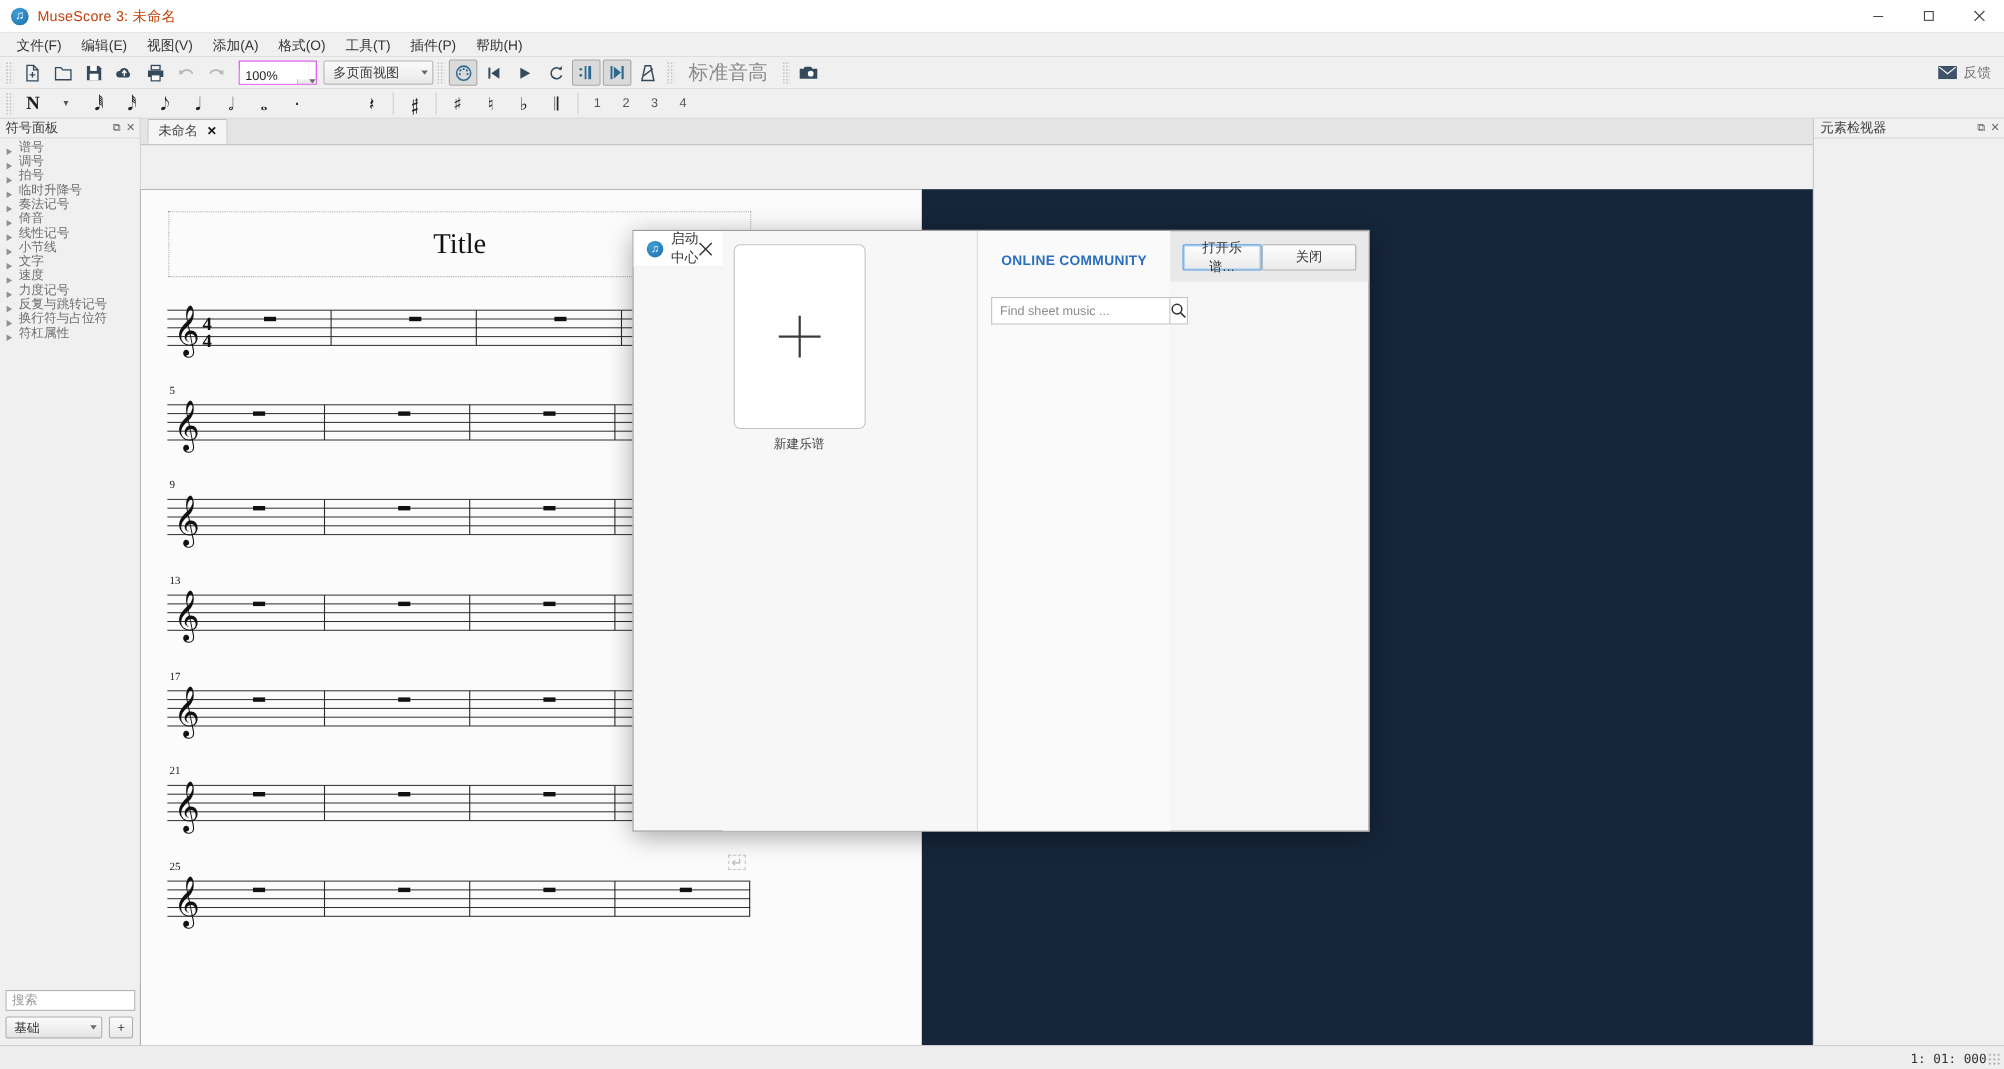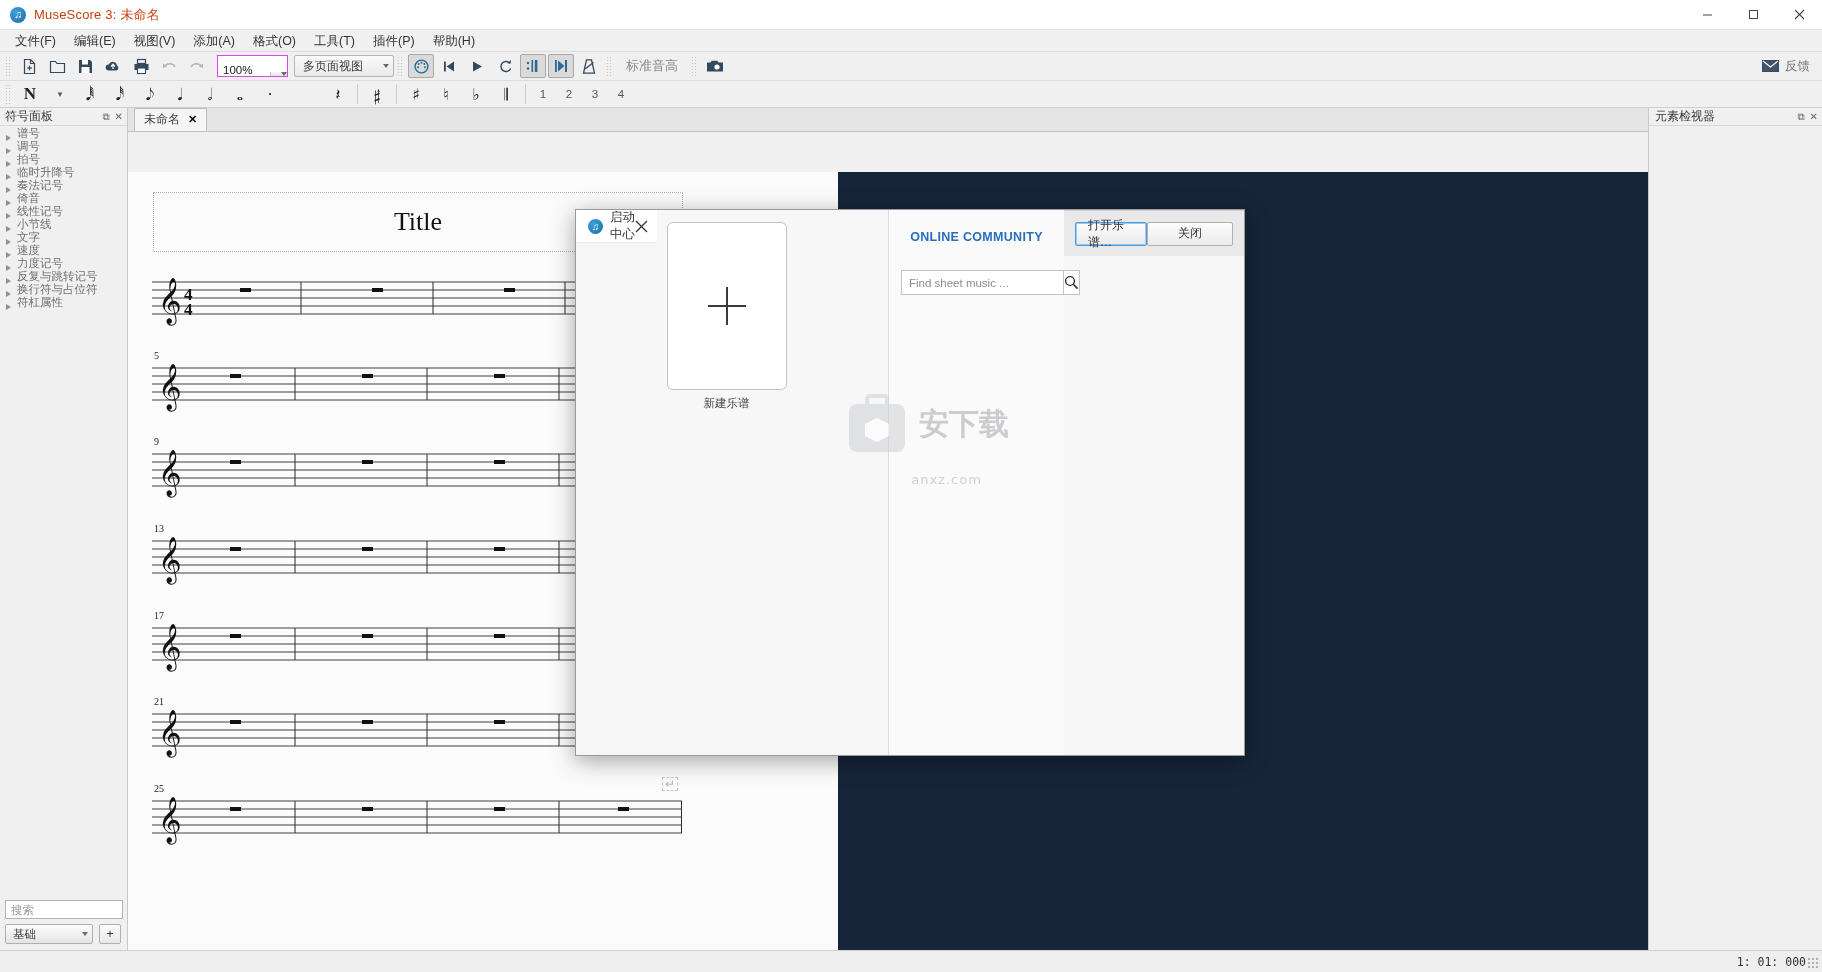--- a/index.html
+++ b/index.html
@@ -76,21 +76,21 @@
   }
   .viewsel {
     height: 22px; min-width: 100px; border: 1px solid #b5b5b5; border-radius: 2px;
     background: linear-gradient(#fbfbfb,#e9e9e9); display: flex; align-items: center;
     padding: 0 4px 0 8px; margin-left: 4px; font-size: 12px; color: #3b3b3b;
   }
   .viewsel .vlabel { flex: 1 1 auto; }
   .caret { width:0;height:0;border-left:4px solid transparent;border-right:4px solid transparent;border-top:5px solid #6b6b6b; margin-left:10px; }
   .caret.sm { border-left-width:3.5px;border-right-width:3.5px;border-top-width:4.5px; }
 
-  .concert { font-size: 13px; color: #8a8a8a; padding: 0 10px; white-space: nowrap; }
+  .concert { font-size: 18px; color: #8a8a8a; padding: 0 10px; white-space: nowrap; }
   .fb {
     margin-left: auto; margin-right: 12px; display: flex; align-items: center;
     font-size: 12.5px; color: #777; gap: 6px;
   }
 
   
   .nbtn {
     min-width: 26px; height: 22px; display: flex; align-items: center; justify-content: center;
     margin: 0 2px; color: #222; font-size: 16px; border: 1px solid transparent; border-radius: 2px;
     font-family: "DejaVu Sans", sans-serif;
@@ -233,21 +233,21 @@
   .dlg-foot {
     height: 46px; flex: 0 0 46px; background: #e9e9e9; border-top: 1px solid #d2d2d2;
     display: flex; align-items: center; padding: 0 11px;
   }
   .btn {
     height: 24px; min-width: 72px; padding: 0 12px; font-size: 12px; color: #333;
     border: 1px solid #b0b0b0; border-radius: 2px; background: linear-gradient(#fdfdfd,#eaeaea);
     display: flex; align-items: center; justify-content: center;
     font-family: "Liberation Sans", sans-serif;
   }
-  .btn.focus { border-color: #4f9ce0; box-shadow: 0 0 0 1px #9cc8ee inset; }
+  .btn.focus { border-color: #4f9ce0; box-shadow: 0 0 0 1px #9cc8ee inset; text-align: center; }
   .btn.right { margin-left: auto; min-width: 86px; }
 </style>
 </head>
 <body>
 
 <div class="app">
 
   <div class="titlebar">
     <div class="tb-logo"></div>
     <div class="tb-title">MuseScore 3: 未命名</div>
@@ -750,29 +750,20 @@
         </div>
       </div>
 
       <div class="dlg-body">
         <div class="dlg-left">
           <div class="newcard">
             <div class="plus"></div>
           </div>
           <div class="newlabel">新建乐谱</div>
 
-          <div class="watermark">
-            <svg width="200" height="78" viewBox="0 0 200 78">
-              <rect x="2" y="14" width="56" height="48" rx="8" fill="#c9cdd2"></rect>
-              <rect x="20" y="6" width="20" height="10" rx="3" fill="none" stroke="#c9cdd2" stroke-width="4"></rect>
-              <path d="M30 28l12 6v12l-12 6-12-6V34z" fill="#fff"></path>
-              <text x="72" y="44" font-family="DejaVu Sans, sans-serif" font-size="30" font-weight="bold" fill="#9b9fa4">安下载</text>
-            </svg>
-            <div class="wm-txt">anxz.com</div>
-          </div>
         </div>
 
         <div class="dlg-right">
           <div class="oc-title">ONLINE COMMUNITY</div>
           <div class="findrow">
             <input placeholder="Find sheet music ..." style="">
             <div class="findbtn">
               <svg width="15" height="15" viewBox="0 0 15 15">
                   <circle cx="6" cy="6" r="4.4" fill="none" stroke="#333" stroke-width="1.4"></circle>
                   <line x1="9.4" y1="9.4" x2="13.6" y2="13.6" stroke="#333" stroke-width="1.5"></line>

